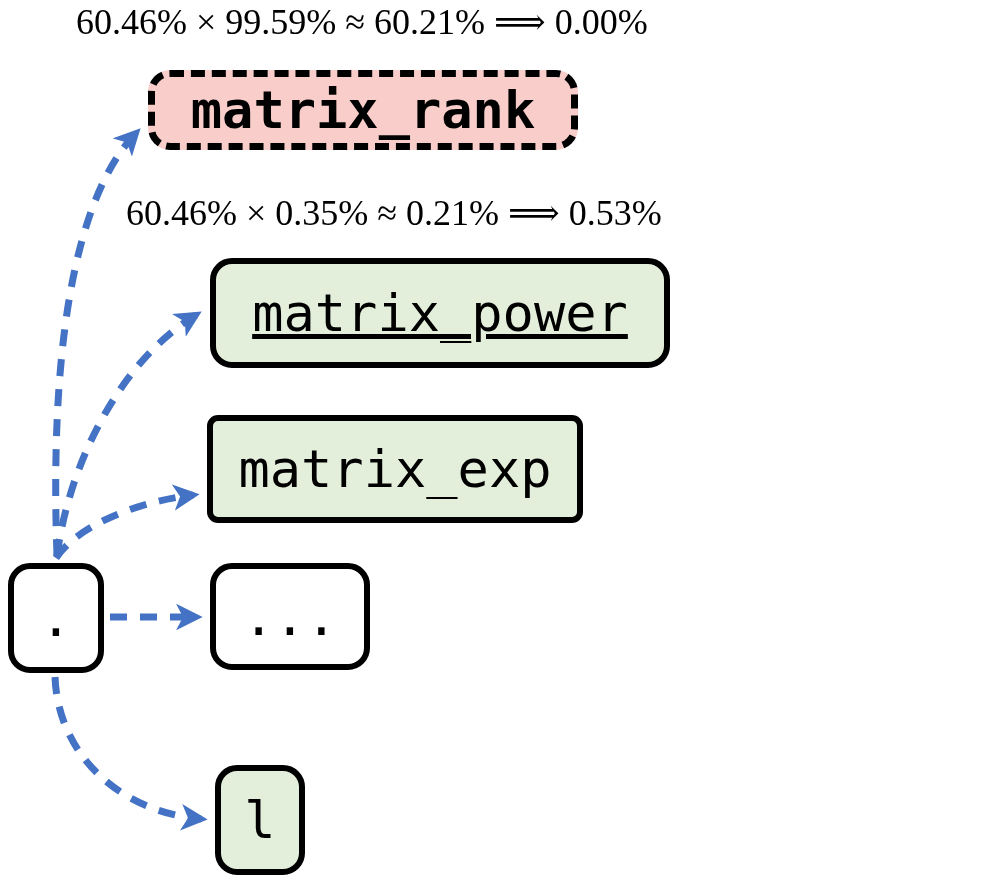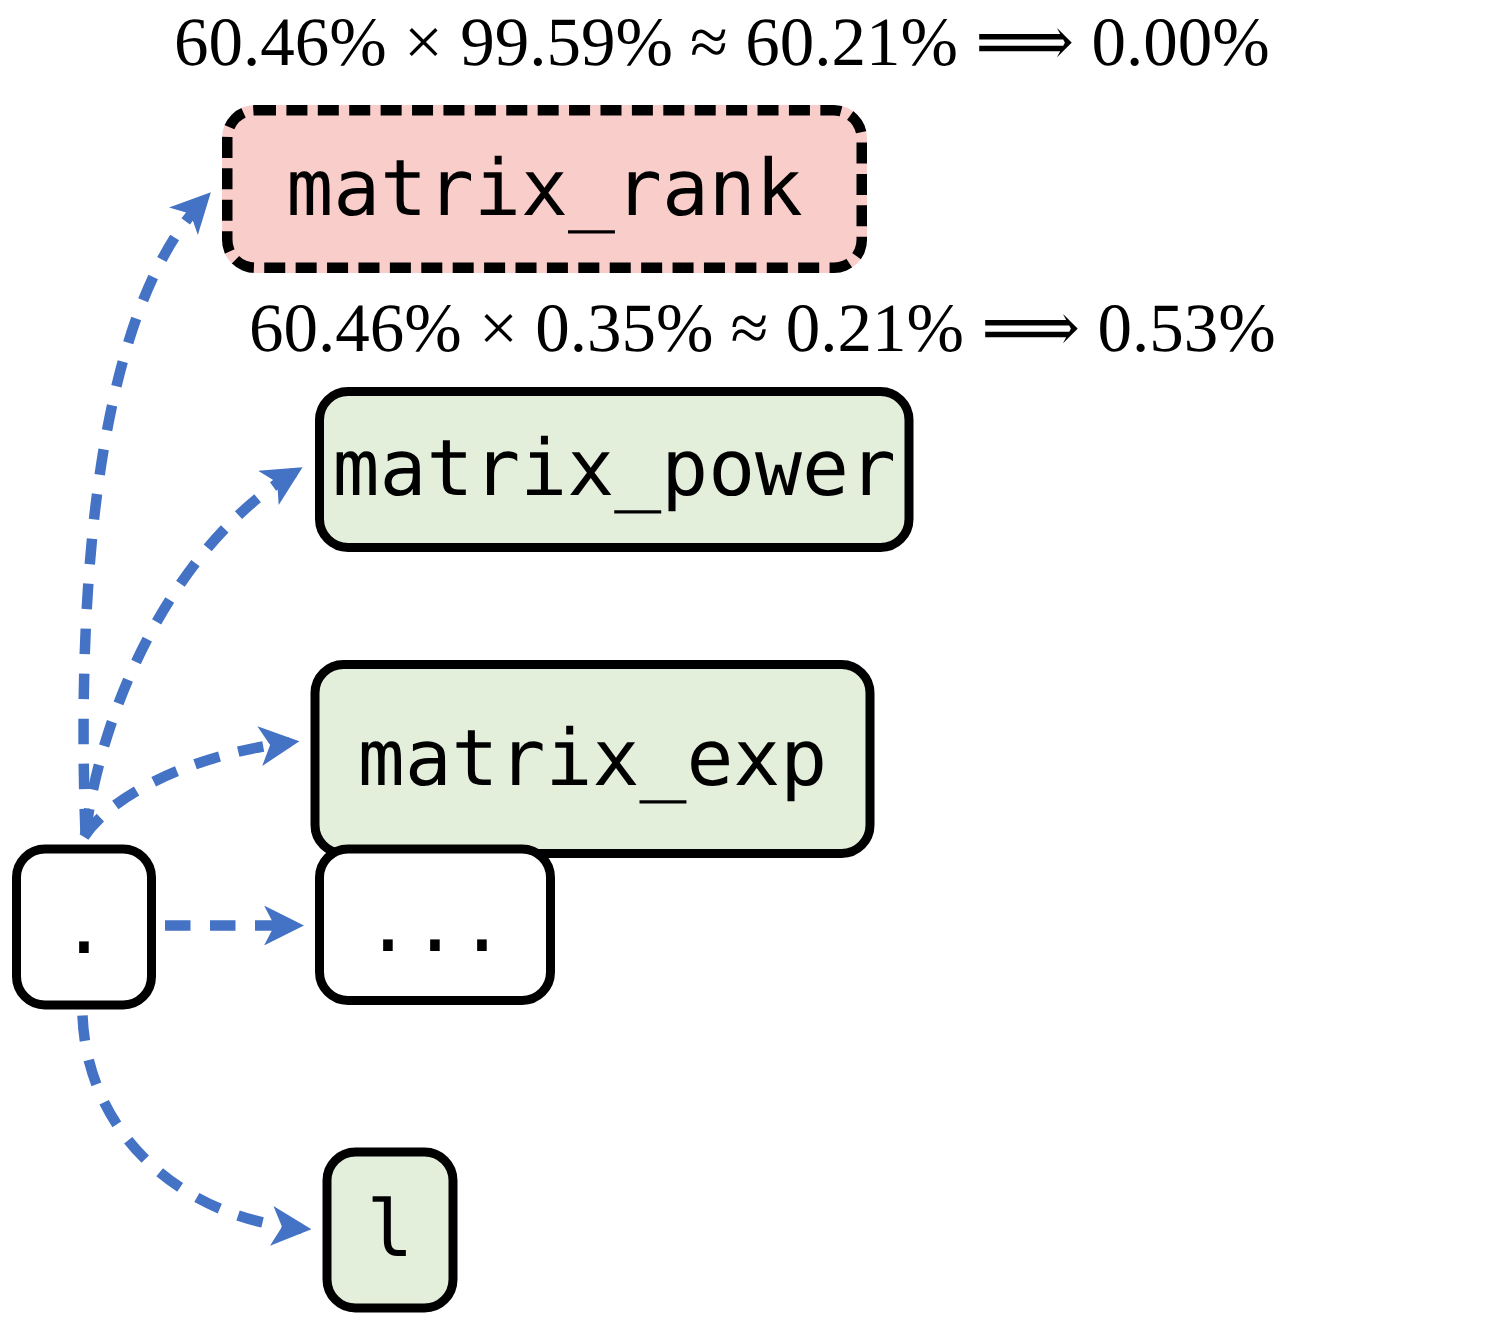--- a/index.html
+++ b/index.html
@@ -37,33 +37,32 @@
     font-size:52px;
     color:#000;
     white-space:nowrap;
   }
   .node.rejected{background:var(--fill-rejected);border-style:dashed;border-width:7px;}
   .node.accepted{background:var(--fill-accepted);}
   .node.neutral{background:var(--fill-neutral);}
   .prob-label{
     position:absolute;
     z-index:2;
-    font-size:46px;
+    font-size:36px;
     line-height:1.15;
     color:#000;
     white-space:nowrap;
-    margin-left:40px;
   }
   
   #lbl-rank  {left:76px; top:2px;}
-  #node-rank {left:148px;top:70px; width:430px;height:112px;}
+  #node-rank {left:148px;top:70px; width:430px;height:80px;font-weight:bold;}
   #lbl-power {left:126px;top:193px;}
-  #node-power{left:210px;top:258px;width:399px;height:110px;}
+  #node-power{left:210px;top:258px;width:460px;height:110px;text-decoration:underline;}
   #lbl-exp   {left:148px;top:380px;}
-  #node-exp  {left:207px;top:440px;width:376px;height:132px;}
+  #node-exp  {left:207px;top:415px;width:376px;height:108px;border-radius:11px;}
   #node-root {left:8px;  top:563px;width:96px; height:110px;}
   #node-dots {left:210px;top:563px;width:160px;height:107px;}
   #lbl-l     {left:224px;top:706px;}
   #node-l    {left:215px;top:765px;width:90px; height:110px;}
 </style>
 </head>
 <body>
 
 <div id="canvas">
 

